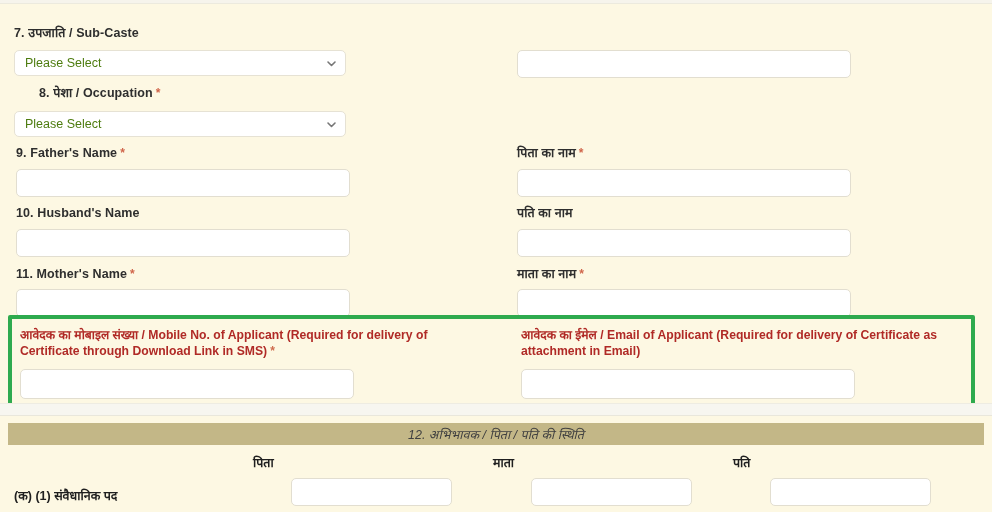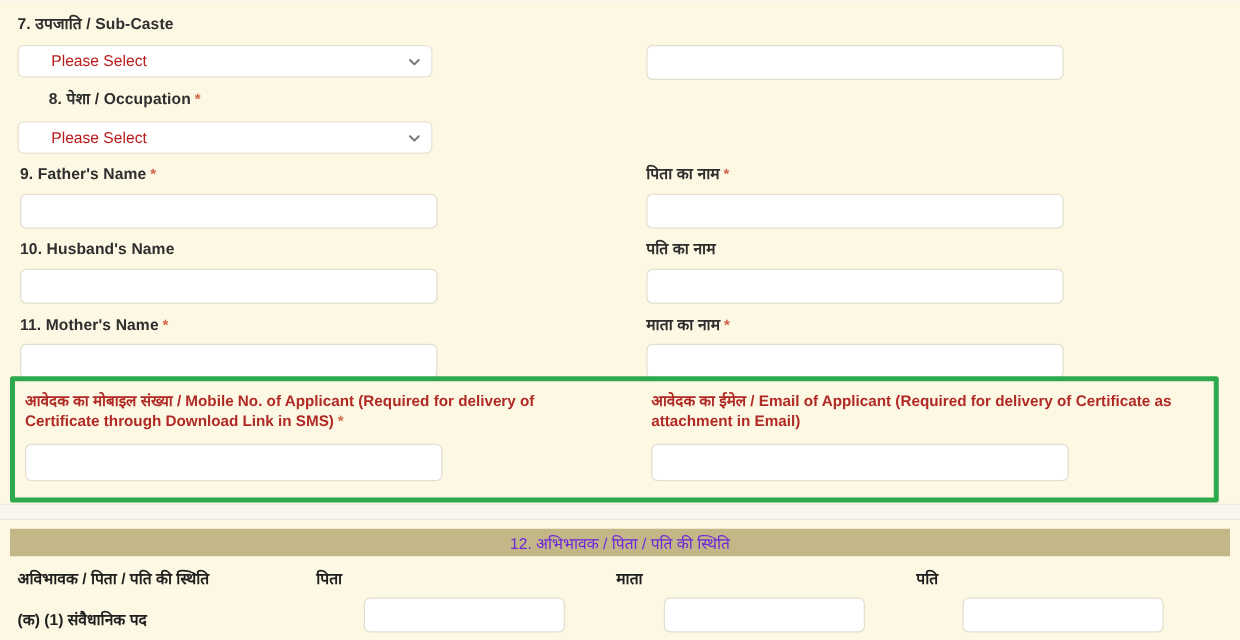--- a/index.html
+++ b/index.html
@@ -18,21 +18,21 @@
 
   
   .top-strip {
     position: absolute; left: 0; top: 0; width: 992px; height: 4px;
     background: #f6f4ec;
     border-bottom: 1px solid #eceade;
   }
 
   
   .sec1 {
-    position: absolute; left: 0; top: 1px; width: 992px; height: 398px;
+    position: absolute; left: 0; top: 15px; width: 992px; height: 398px;
     background: #fdf8e3;
   }
 
   .label {
     position: absolute;
     font-size: 12.5px;
     font-weight: bold;
     color: #2e2e2e;
     line-height: 16px;
     letter-spacing: .1px;
@@ -60,23 +60,22 @@
     border: 1px solid #e6e2d4;
     border-radius: 5px;
     height: 26px;
     display: flex;
     align-items: center;
     padding: 0 8px 0 10px;
   }
   .select .ph {
     flex: 1;
     font-size: 12.5px;
-    color: #b91c1c;
+    color: #4d7c0f;
     font-family: "Liberation Sans", sans-serif;
-    margin-left: 16px;
   }
   .chev {
     width: 11px; height: 11px;
     display: block;
   }
   .chev svg { display: block; }
 
   
   .green-box {
     position: absolute;
@@ -113,22 +112,23 @@
     position: absolute;
     left: 8px; top: 7px;
     width: 976px; height: 22px;
     background: #c3b787;
     display: flex;
     align-items: center;
     justify-content: center;
   }
   .bar span {
     font-size: 12.5px;
-    color: #6d28d9;
+    color: #404040;
     font-weight: normal;
+    font-style: italic;
   }
   .thead {
     position: absolute;
     font-size: 12.5px;
     font-weight: bold;
     color: #1f1f1f;
     white-space: nowrap;
   }
   .rowlabel {
     position: absolute;
@@ -222,23 +222,20 @@
   </div>
 
   <div class="page-gap"></div>
 
   <div class="sec2">
 
     <div class="bar">
       <span>12. अभिभावक / पिता / पति की स्थिति</span>
     </div>
 
-    <div class="thead" style="left:14px; top:38px;">
-      <span>अविभावक / पिता / पति की स्थिति</span>
-    </div>
     <div class="thead" style="left:253px; top:38px;">
       <span>पिता</span>
     </div>
     <div class="thead" style="left:493px; top:38px;">
       <span>माता</span>
     </div>
     <div class="thead" style="left:733px; top:38px;">
       <span>पति</span>
     </div>
 

